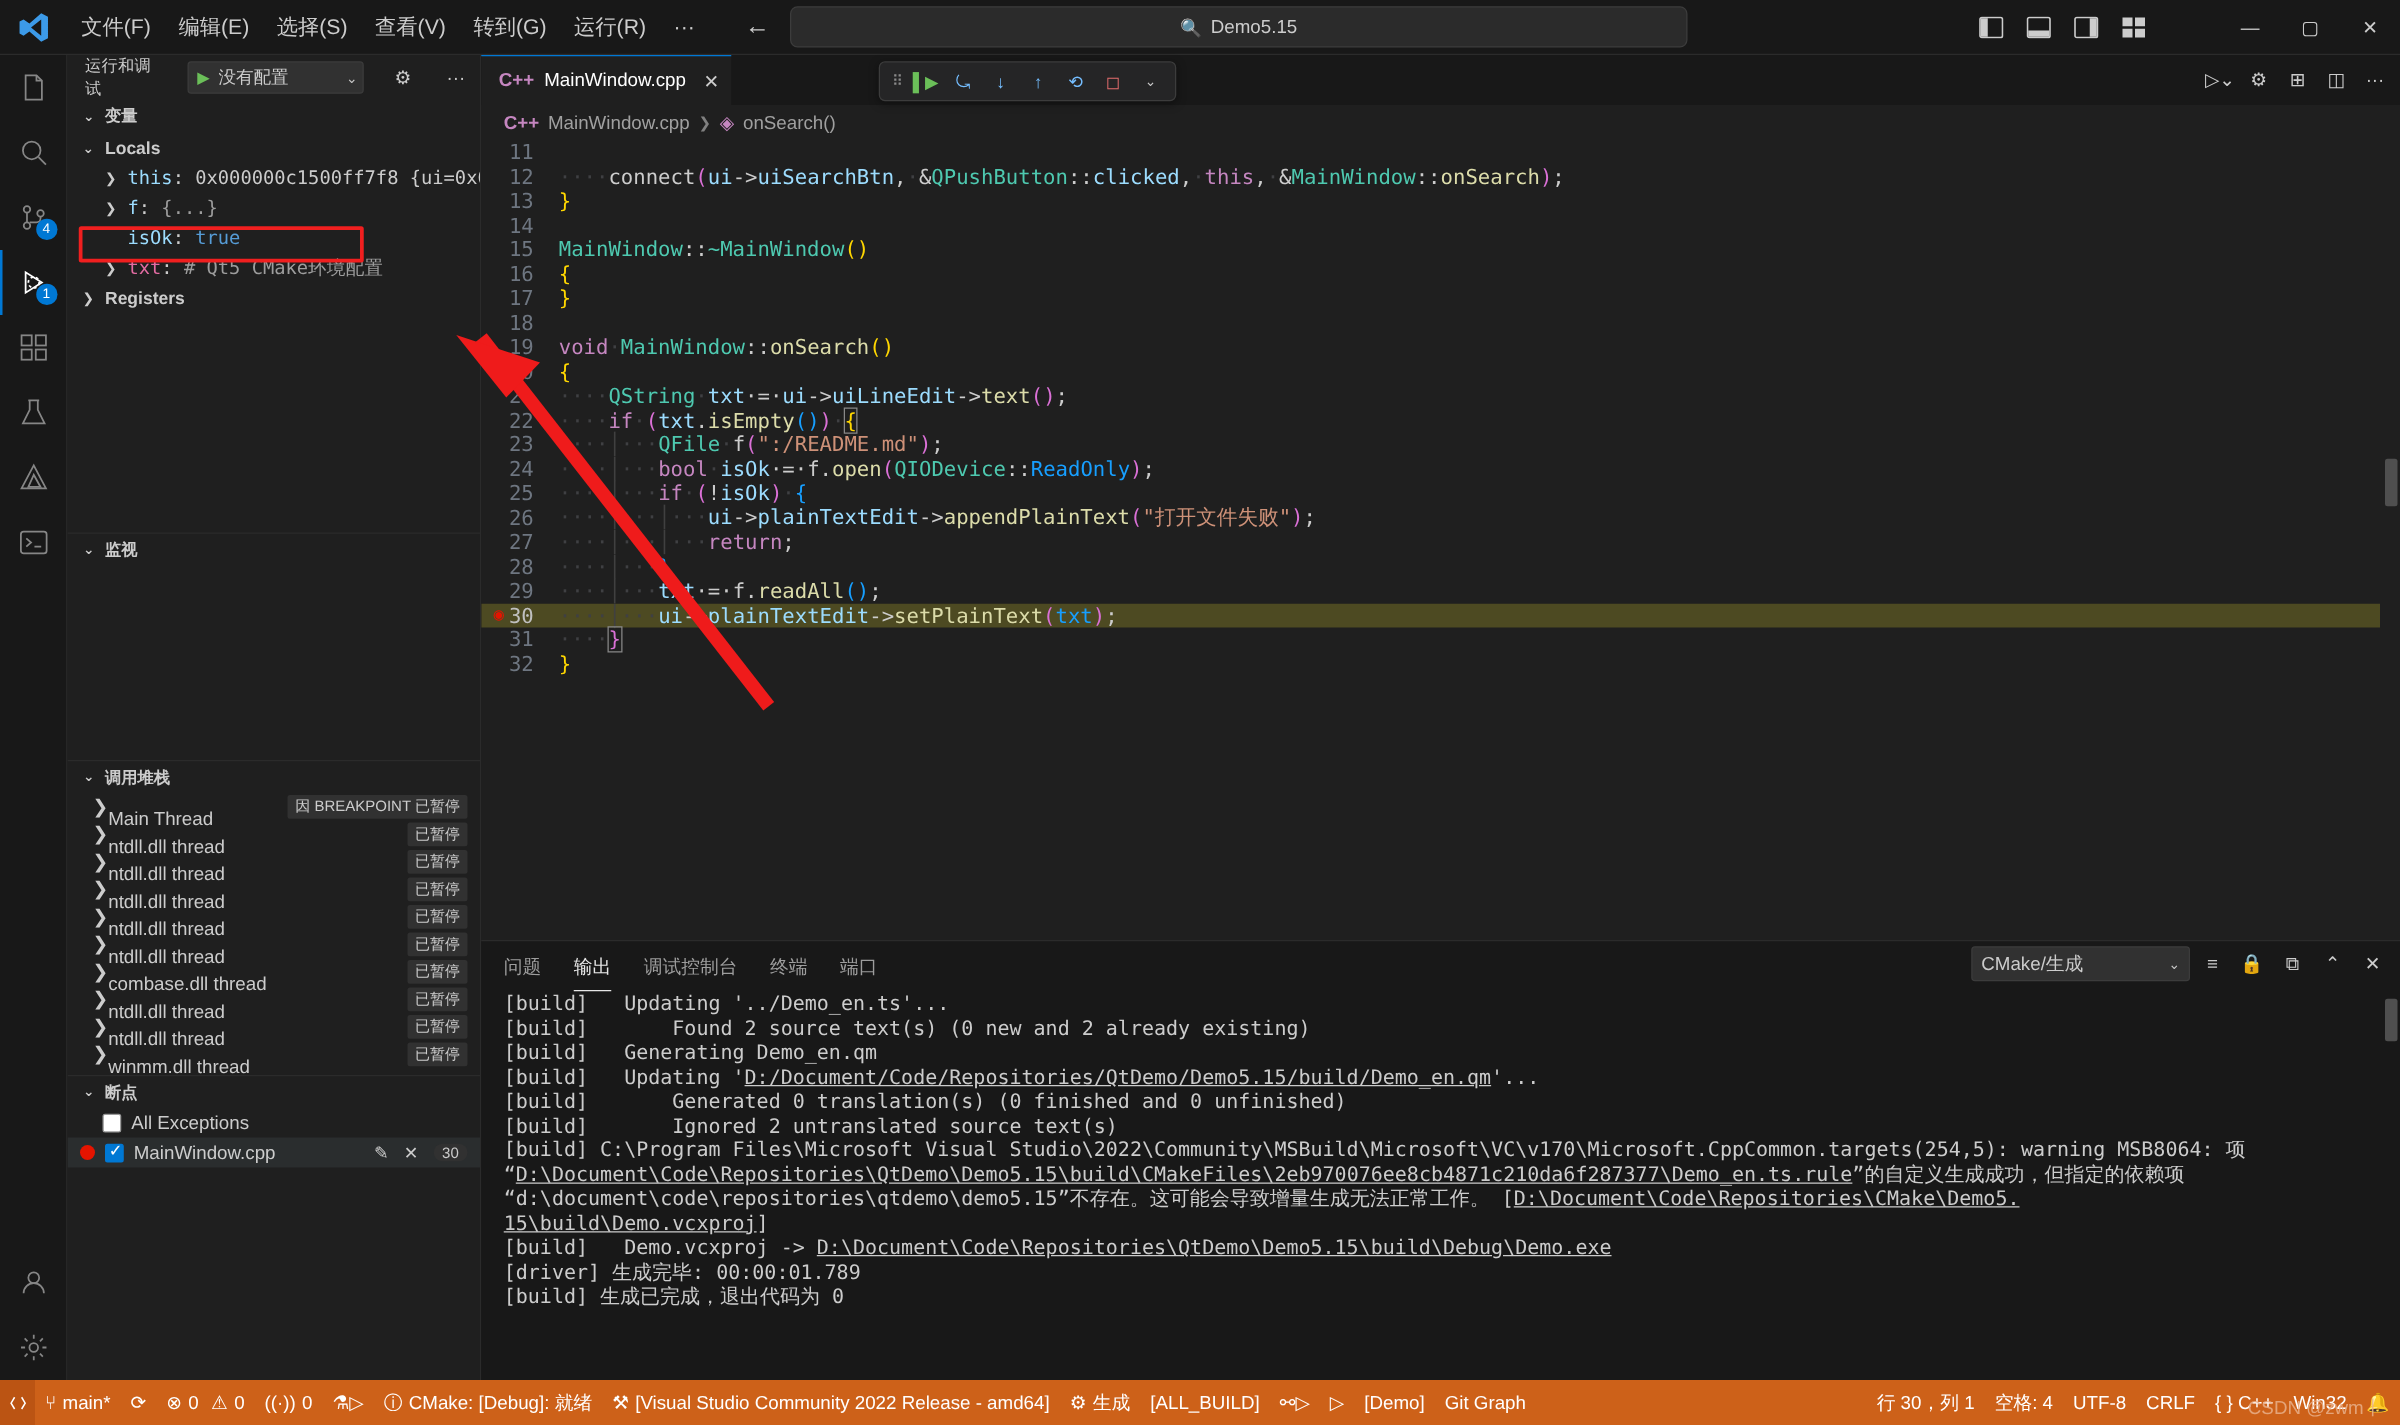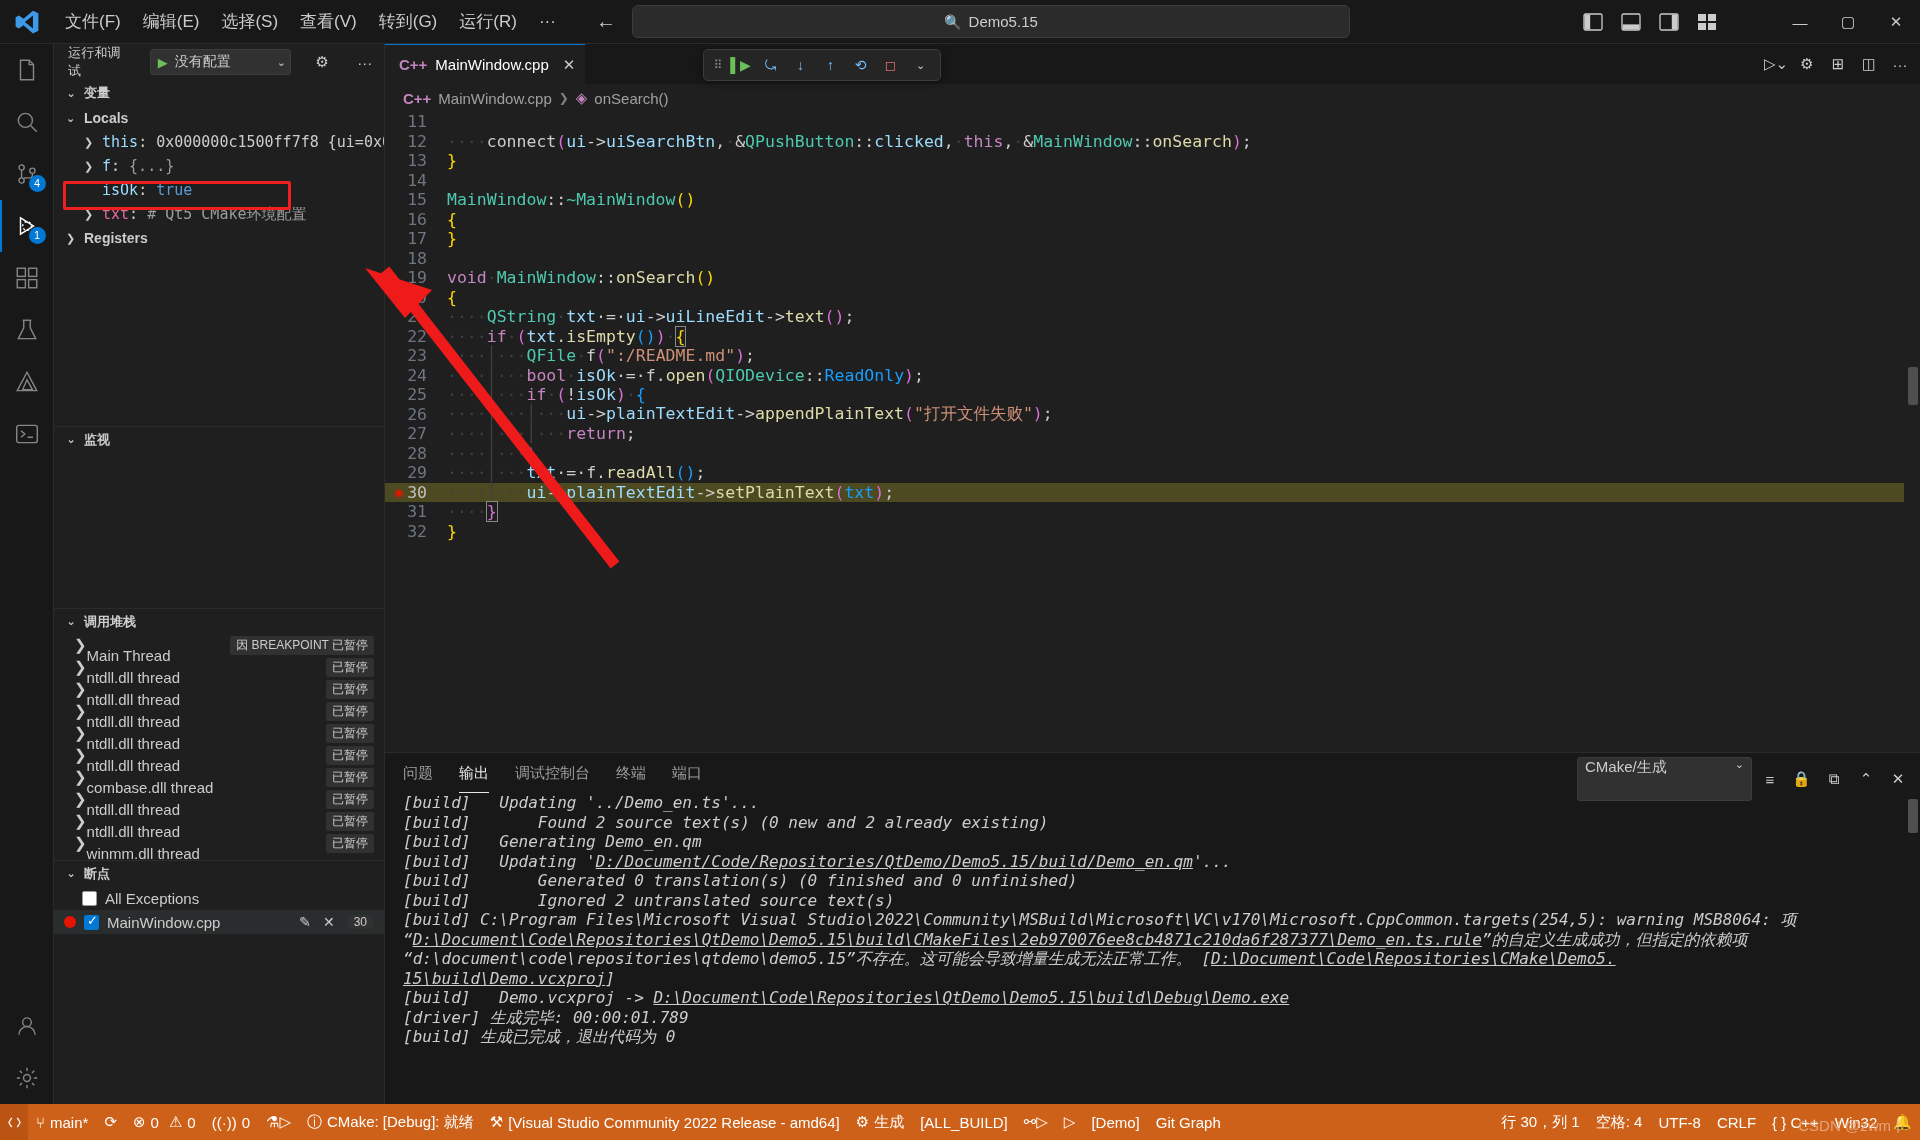--- a/index.html
+++ b/index.html
@@ -177,31 +177,31 @@
   #minimap-scroll .thumb { position:absolute; right:2px; top:255px; width:10px; height:38px; background:#4f4f4f; border-radius:2px;}
 
   
   #panel { position:absolute; left:385px; right:0; top:752px; bottom:36px; background:#181818; border-top:1px solid #2b2b2b;}
   #panel-tabs { height:40px; display:flex; align-items:center; padding-left:18px; gap:26px; position:relative;}
   .ptab { font-size:15px; color:#9d9d9d; height:40px; display:flex; align-items:center; position:relative;}
   .ptab.active { color:#e7e7e7; }
   .ptab.active:after { content:""; position:absolute; left:0; right:0; bottom:0; height:1px; background:#e7e7e7;}
   #panel-right { position:absolute; right:8px; top:4px; display:flex; align-items:center; gap:4px; }
   #output-select {
-    display:flex; align-items:flex-start; justify-content:space-between; background:#313131;
-    border:1px solid #3c3c3c; border-radius:3px; height:44px; width:175px; padding:0 7px;
+    display:flex; align-items:center; justify-content:space-between; background:#313131;
+    border:1px solid #3c3c3c; border-radius:3px; height:28px; width:175px; padding:0 7px;
     font-size:15px; color:#cccccc;
   }
   .pico { width:28px; height:28px; display:flex; align-items:center; justify-content:center; color:#cccccc; font-size:15px;}
   #output-body {
     position:absolute; left:0; right:12px; top:40px; bottom:0; overflow:hidden;
     font-family:"DejaVu Sans Mono","Liberation Mono",monospace; font-size:16px;
     line-height:19.5px; padding-left:18px; color:#cccccc;
   }
-  .oline { white-space:pre;font-style:italic; }
+  .oline { white-space:pre; }
   .olink { text-decoration:underline; }
   #panel-scroll { position:absolute; right:2px; top:46px; width:10px; height:34px; background:#4f4f4f; border-radius:2px;}
 
   
   #statusbar {
     position:absolute; left:0; right:0; bottom:0; height:36px; background:#cd6119;
     display:flex; align-items:center; color:#ffffff; font-size:15px;
   }
   #statusbar .remote { width:28px; height:36px; background:#bb5413; display:flex; align-items:center; justify-content:center;}
   .sitem { display:flex; align-items:center; gap:5px; padding:0 8px; height:36px; white-space:nowrap;}

